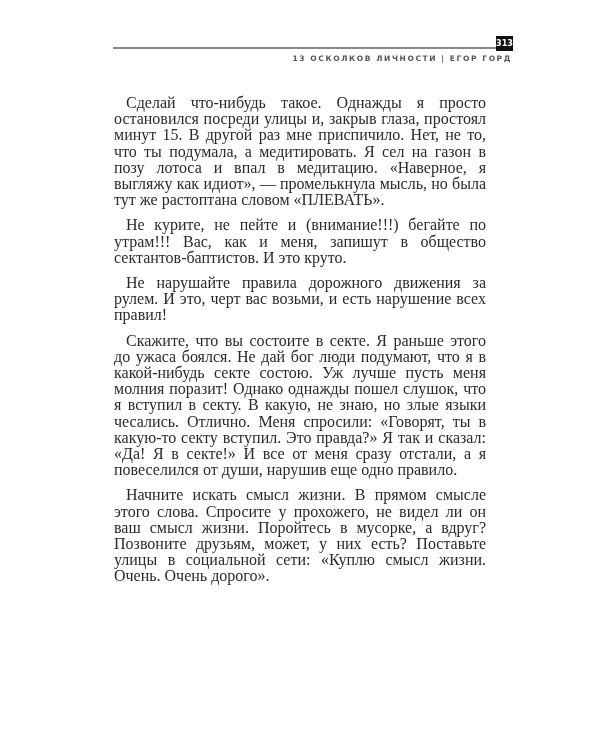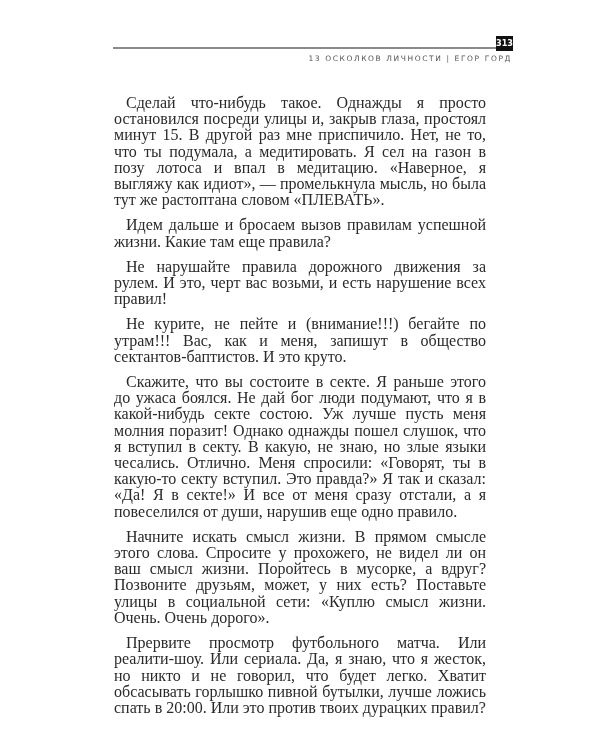--- a/index.html
+++ b/index.html
@@ -7,39 +7,37 @@
     .page { position: absolute; left: 0; top: 0; width: 600px; height: 750px; background: #fff; }
     .rule { position: absolute; left: 113px; top: 47px; width: 385px; height: 2px; background: #8a8a8a; }
     .page-num {
       position: absolute; left: 496px; top: 36px; width: 17px; height: 15px;
       background: #111; color: #fff; font-family: "DejaVu Sans Condensed", "DejaVu Sans", sans-serif;
       font-size: 9px; font-weight: bold; line-height: 15px; text-align: center; letter-spacing: 0;
     }
     .running-head {
       position: absolute; right: 88px; top: 54px; color: #555;
       font-family: "DejaVu Sans", sans-serif; font-size: 7.5px; letter-spacing: 1.6px;
-      text-transform: uppercase; white-space: nowrap;
+      text-transform: uppercase; white-space: nowrap; font-weight: bold;
     }
     .body-text {
       position: absolute; left: 114px; top: 95px; width: 372px;
       font-family: "Liberation Serif", "DejaVu Serif", serif; font-size: 16px; line-height: 16.2px;
       color: #2a2a2a; text-align: justify;
     }
     .body-text p { margin: 0 0 9px 0; text-indent: 12px; hyphens: auto; }
   </style>
 </head>
 <body>
 
 <div class="page">
   <div class="rule"></div>
   <div class="page-num">313</div>
   <div class="running-head">13 осколков личности | Егор Горд</div>
 
   <div class="body-text">
     <p>Сделай что-нибудь такое. Однажды я просто остановился посреди улицы и, закрыв глаза, простоял минут 15. В другой раз мне приспичило. Нет, не то, что ты подумала, а медитировать. Я сел на газон в позу лотоса и впал в медитацию. «Наверное, я выгляжу как идиот», — промелькнула мысль, но была тут же растоптана словом «ПЛЕВАТЬ».</p>
-    <p>Идем дальше и бросаем вызов правилам успешной жизни. Какие там еще правила?</p>
+    <p>Не курите, не пейте и (внимание!!!) бегайте по утрам!!! Вас, как и меня, запишут в общество сектантов-баптистов. И это круто.</p>
     <p>Не нарушайте правила дорожного движения за рулем. И это, черт вас возьми, и есть нарушение всех правил!</p>
-    <p>Не курите, не пейте и (внимание!!!) бегайте по утрам!!! Вас, как и меня, запишут в общество сектантов-баптистов. И это круто.</p>
     <p>Скажите, что вы состоите в секте. Я раньше этого до ужаса боялся. Не дай бог люди подумают, что я в какой-нибудь секте состою. Уж лучше пусть меня молния поразит! Однако однажды пошел слушок, что я вступил в секту. В какую, не знаю, но злые языки чесались. Отлично. Меня спросили: «Говорят, ты в какую-то секту вступил. Это правда?» Я так и сказал: «Да! Я в секте!» И все от меня сразу отстали, а я повеселился от души, нарушив еще одно правило.</p>
     <p>Начните искать смысл жизни. В прямом смысле этого слова. Спросите у прохожего, не видел ли он ваш смысл жизни. Поройтесь в мусорке, а вдруг? Позвоните друзьям, может, у них есть? Поставьте улицы в социальной сети: «Куплю смысл жизни. Очень. Очень дорого».</p>
-    <p>Прервите просмотр футбольного матча. Или реалити-шоу. Или сериала. Да, я знаю, что я жесток, но никто и не говорил, что будет легко. Хватит обсасывать горлышко пивной бутылки, лучше ложись спать в 20:00. Или это против твоих дурацких правил?</p>
   </div>
 </div>
 
 </body></html>

